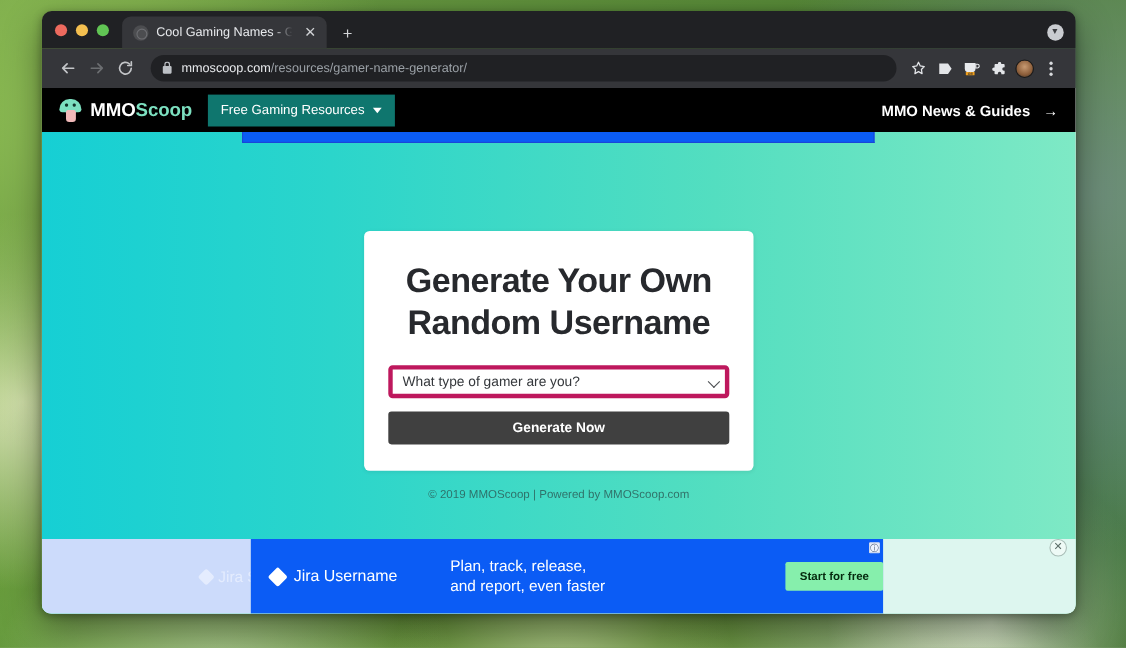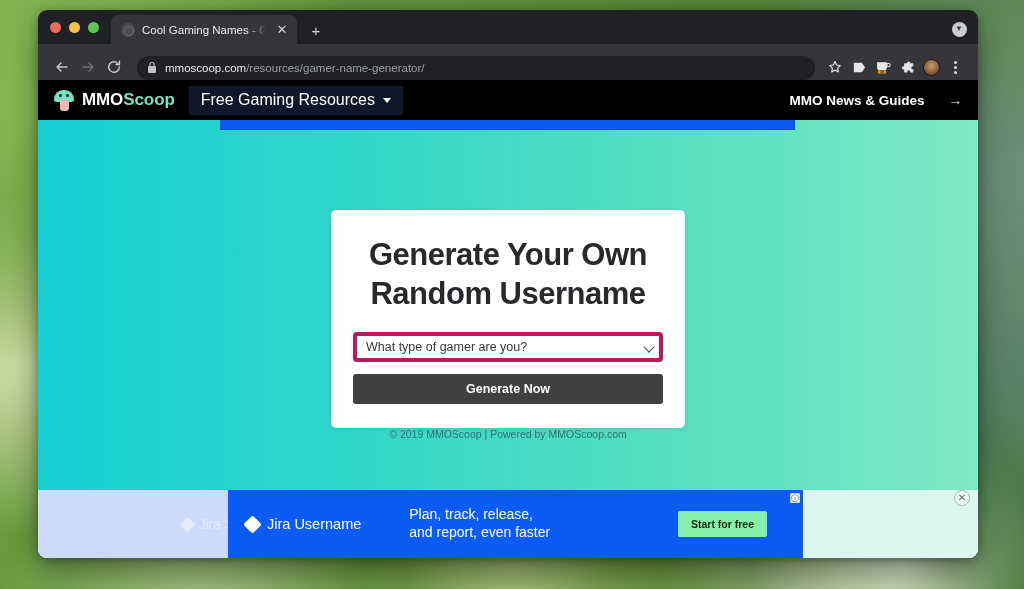--- a/index.html
+++ b/index.html
@@ -115,21 +115,21 @@
     background: #c9ccd0;
     display: flex; align-items: center; justify-content: center;
   }
   .avatar-circle-sm span { font-size: 8px; color: #3b3d40; line-height: 1; }
 
   
   .toolbar {
     height: 36px;
     background: #35363a;
     display: flex;
-    align-items: flex-end;
+    align-items: center;
     padding: 0 11px;
     gap: 0;
     flex: 0 0 auto;
   }
   .nav-btn {
     width: 26px; height: 26px;
     display: flex; align-items: center; justify-content: center;
     color: #c3c5c8;
     flex: 0 0 auto;
   }
@@ -209,50 +209,51 @@
     position: absolute; left: 5.5px; top: 11px;
     width: 9px; height: 11px;
     background: #f0b9b9;
     border-radius: 2px 2px 3px 3px;
   }
   .brand-text { font-size: 17px; font-weight: bold; letter-spacing: -.1px; }
   .brand-text .mmo { color: #ffffff; }
   .brand-text .scoop { color: #7ce0c0; }
   .nav-dropdown {
     margin-left: 14px;
-    background: #0f172a;
+    background: #0f766e;
     height: 29px;
     display: flex; align-items: center; gap: 8px;
     padding: 0 12px;
     color: #fff;
-    font-size: 16px;
+    font-size: 12px;
   }
   .caret-down {
     width: 0; height: 0;
     border-left: 4.5px solid transparent;
     border-right: 4.5px solid transparent;
     border-top: 5px solid #fff;
   }
   .header-right {
     margin-left: auto;
     color: #fff;
     font-size: 13.5px;
     font-weight: bold;
-    display: flex; align-items: center; gap: 24px;
+    display: flex; align-items: center; gap: 12px;
   }
 
   
   .page-body {
     flex: 1 1 auto;
     position: relative;
     background: linear-gradient(90deg, #16cfd4 0%, #2bd5cb 28%, #53dec0 65%, #7ee9c5 100%);
     display: flex;
     flex-direction: column;
     align-items: center;
     overflow: hidden;
+    gap: 16px;
   }
   .top-ad-strip {
     position: absolute;
     left: 182px; top: 0;
     width: 575px; height: 10px;
     background: #0b5cf5;
     border: 1px solid #1a46d8;
     border-top: none;
   }
 
@@ -367,21 +368,21 @@
   }
   .ad-copy {
     color: #fff;
     font-size: 14px;
     line-height: 1.28;
     margin-left: 48px;
     white-space: nowrap;
   }
   .ad-cta {
     margin-left: auto;
-    margin-right: 36px;
+    margin-right: 0;
     background: #86efac;
     color: #062b0f;
     font-size: 10.5px;
     font-weight: bold;
     padding: 7px 13px;
     border-radius: 2px;
     white-space: nowrap;
   }
   .ad-info {
     position: absolute;

